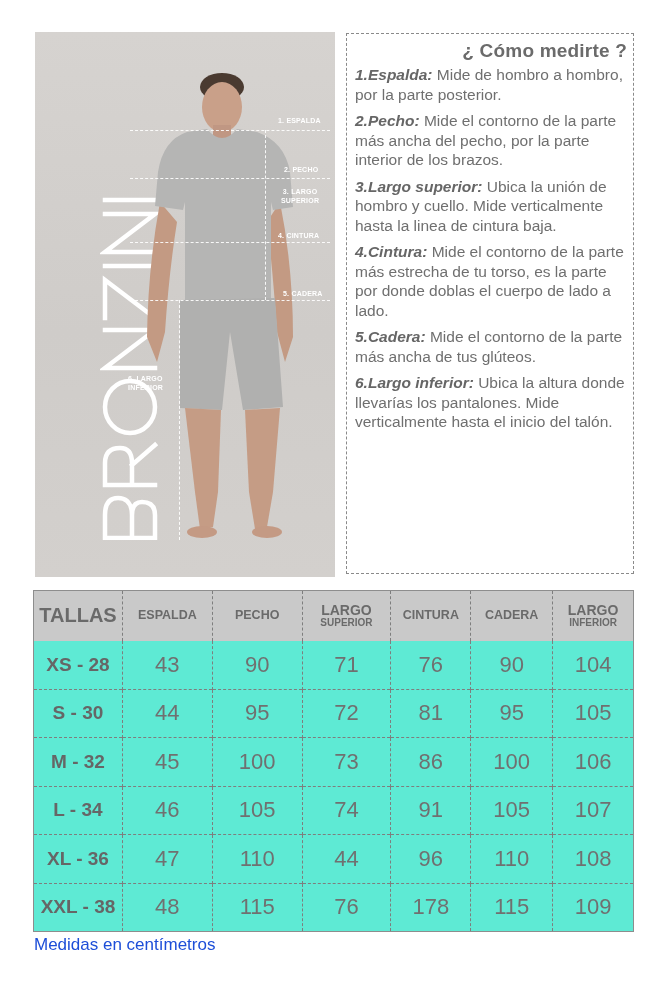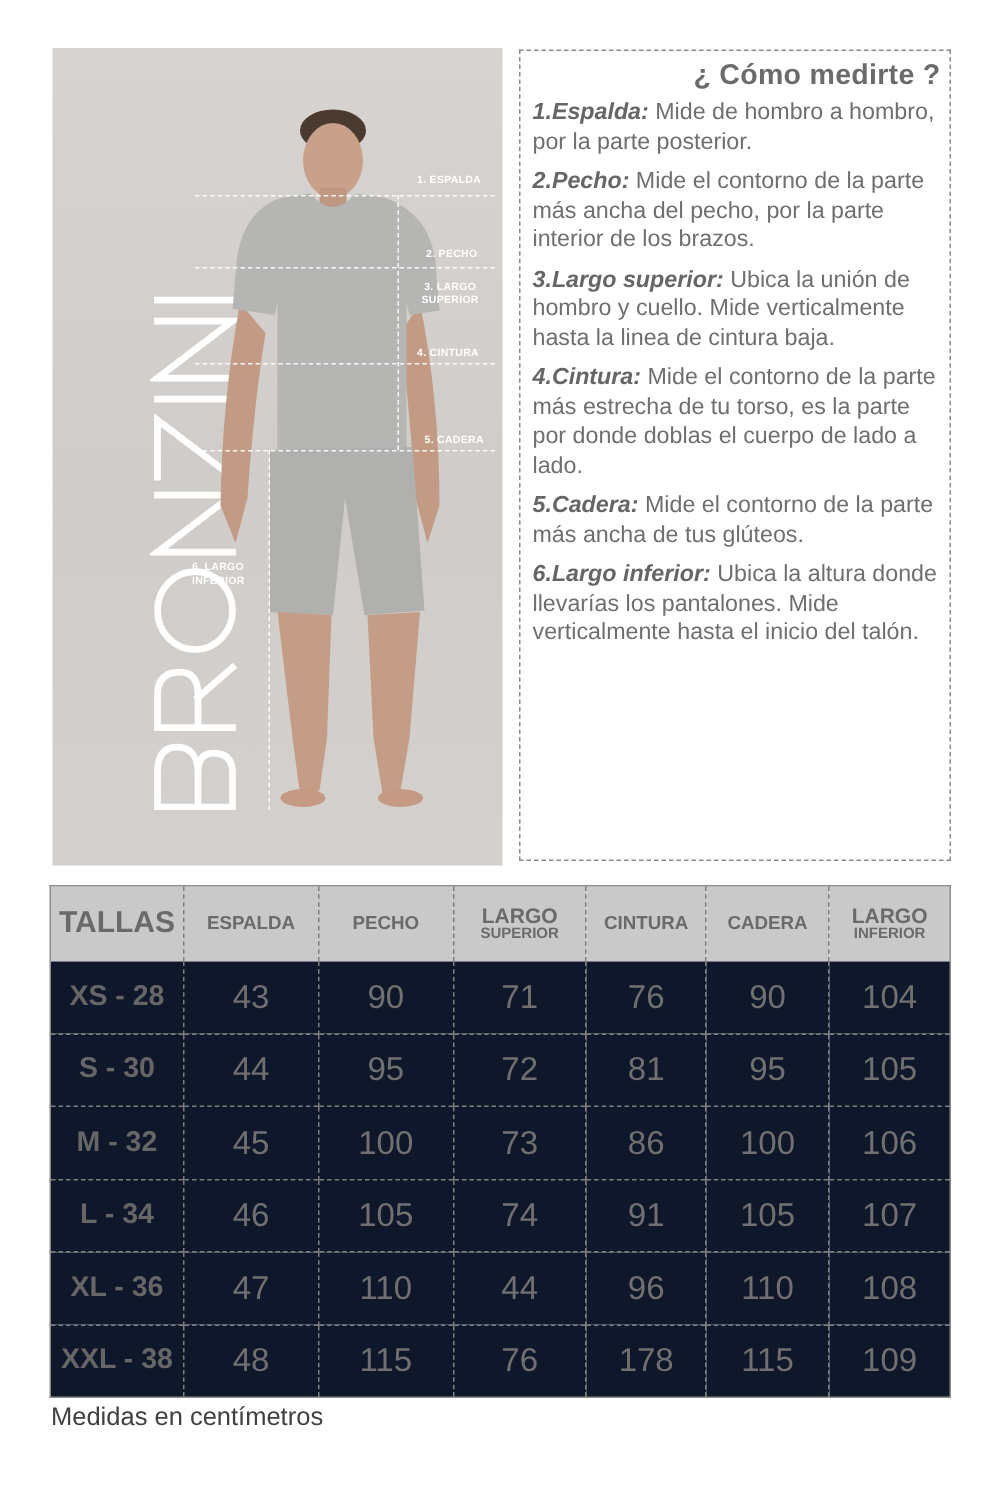--- a/index.html
+++ b/index.html
@@ -47,27 +47,27 @@
   }
   .sizes th {
     background: #c9c9c9; color: #6a6a6a; height: 50px; font-weight: bold;
     font-size: 12.5px; text-align: center; vertical-align: middle; line-height: 13px;
     border-left: 1.5px dashed #7e7e7e;
   }
   .sizes th:first-child { border-left: none; font-size: 20px; }
   .sizes th .sub { display: block; font-size: 10px; line-height: 11px; }
   .sizes th .main { display: block; font-size: 14px; line-height: 14px; }
   .sizes td {
-    background: #0f172a; height: 48.5px; text-align: center; vertical-align: middle;
+    background: #5eead4; height: 48.5px; text-align: center; vertical-align: middle;
     font-size: 22px; color: #707070; font-weight: normal;
     border-left: 1.5px dashed #7e7e7e; border-top: 1.5px dashed #7e7e7e;
   }
   .sizes tr:first-child + tr td { border-top: none; }
   .sizes td:first-child { border-left: none; font-weight: bold; font-size: 19px; color: #666; }
-  .note { position: absolute; left: 34px; top: 935px; font-size: 17px; color: #404040; }
+  .note { position: absolute; left: 34px; top: 935px; font-size: 17px; color: #1d4ed8; }
 </style>
 </head>
 <body>
 
 <div class="photo">
   <div class="brand">
     <svg viewBox="0 0 60 410" fill="none" stroke="#ffffff" stroke-width="4.5" stroke-linecap="square">
 
       <path d="M55 408 L5 408 M55 408 L55 385 Q55 372 42 372 Q32 372 32 385 L32 408 M32 385 Q32 368 18 368 Q5 368 5 385 L5 408"></path>
 

